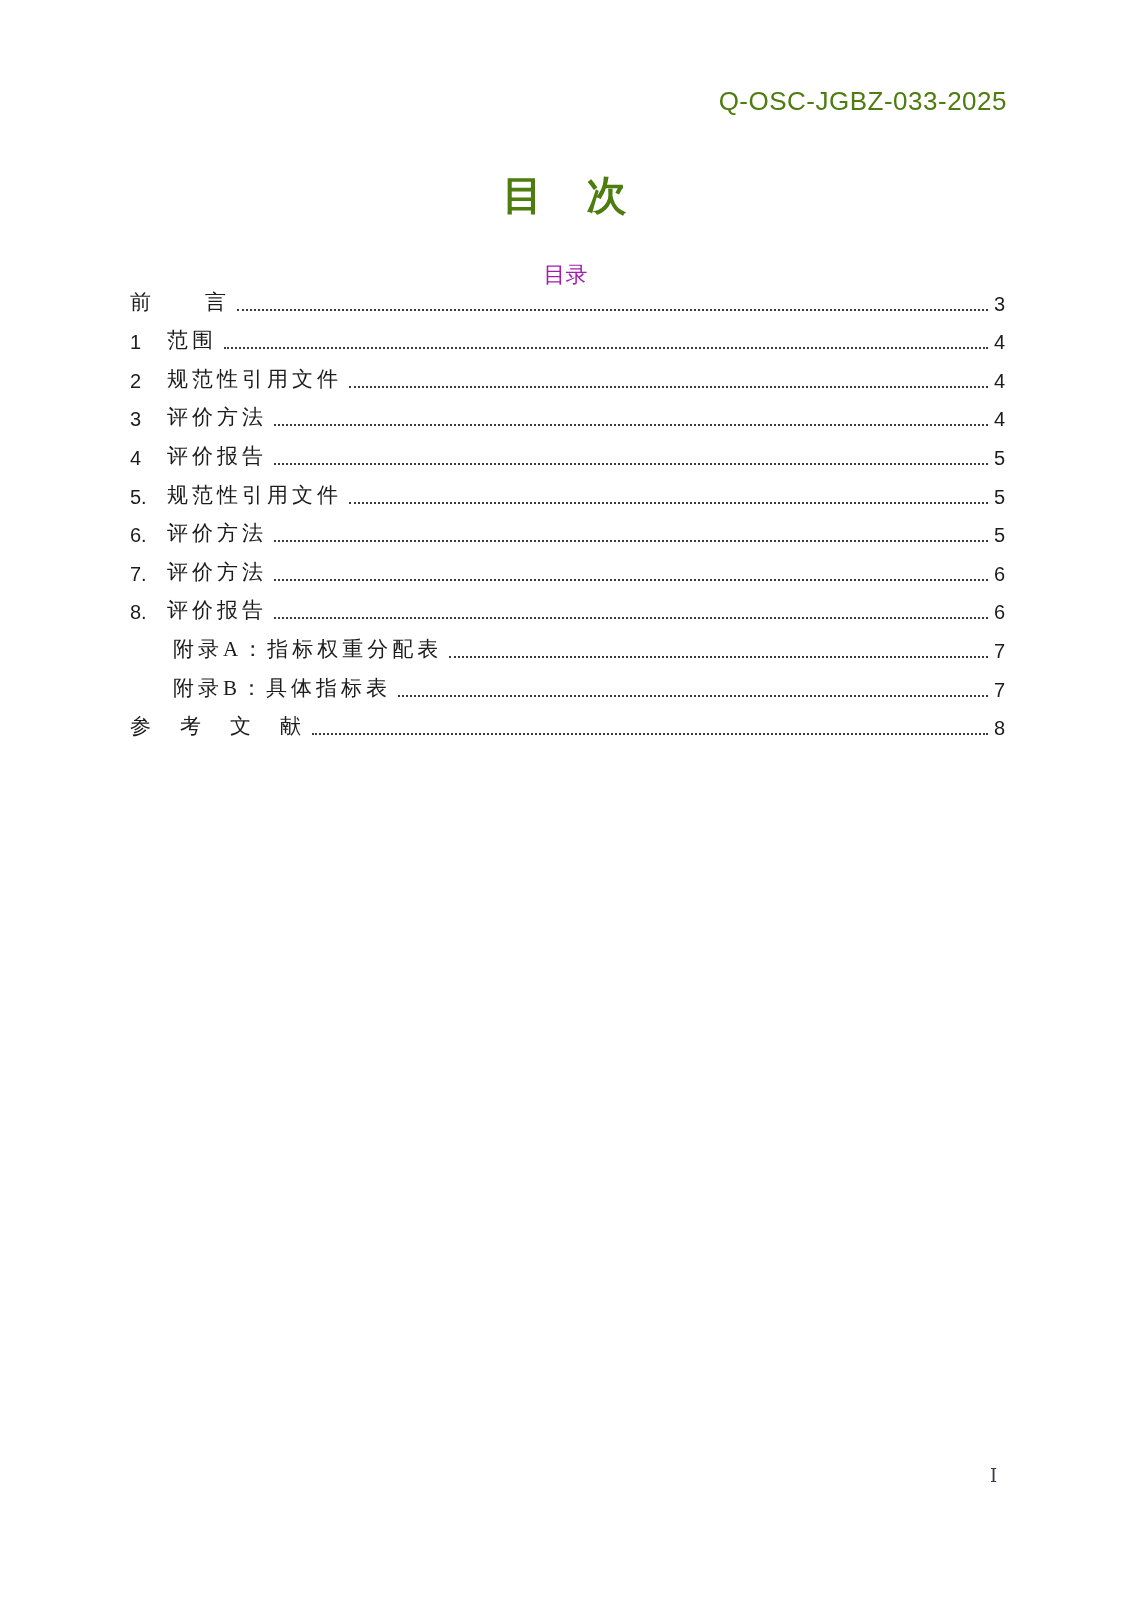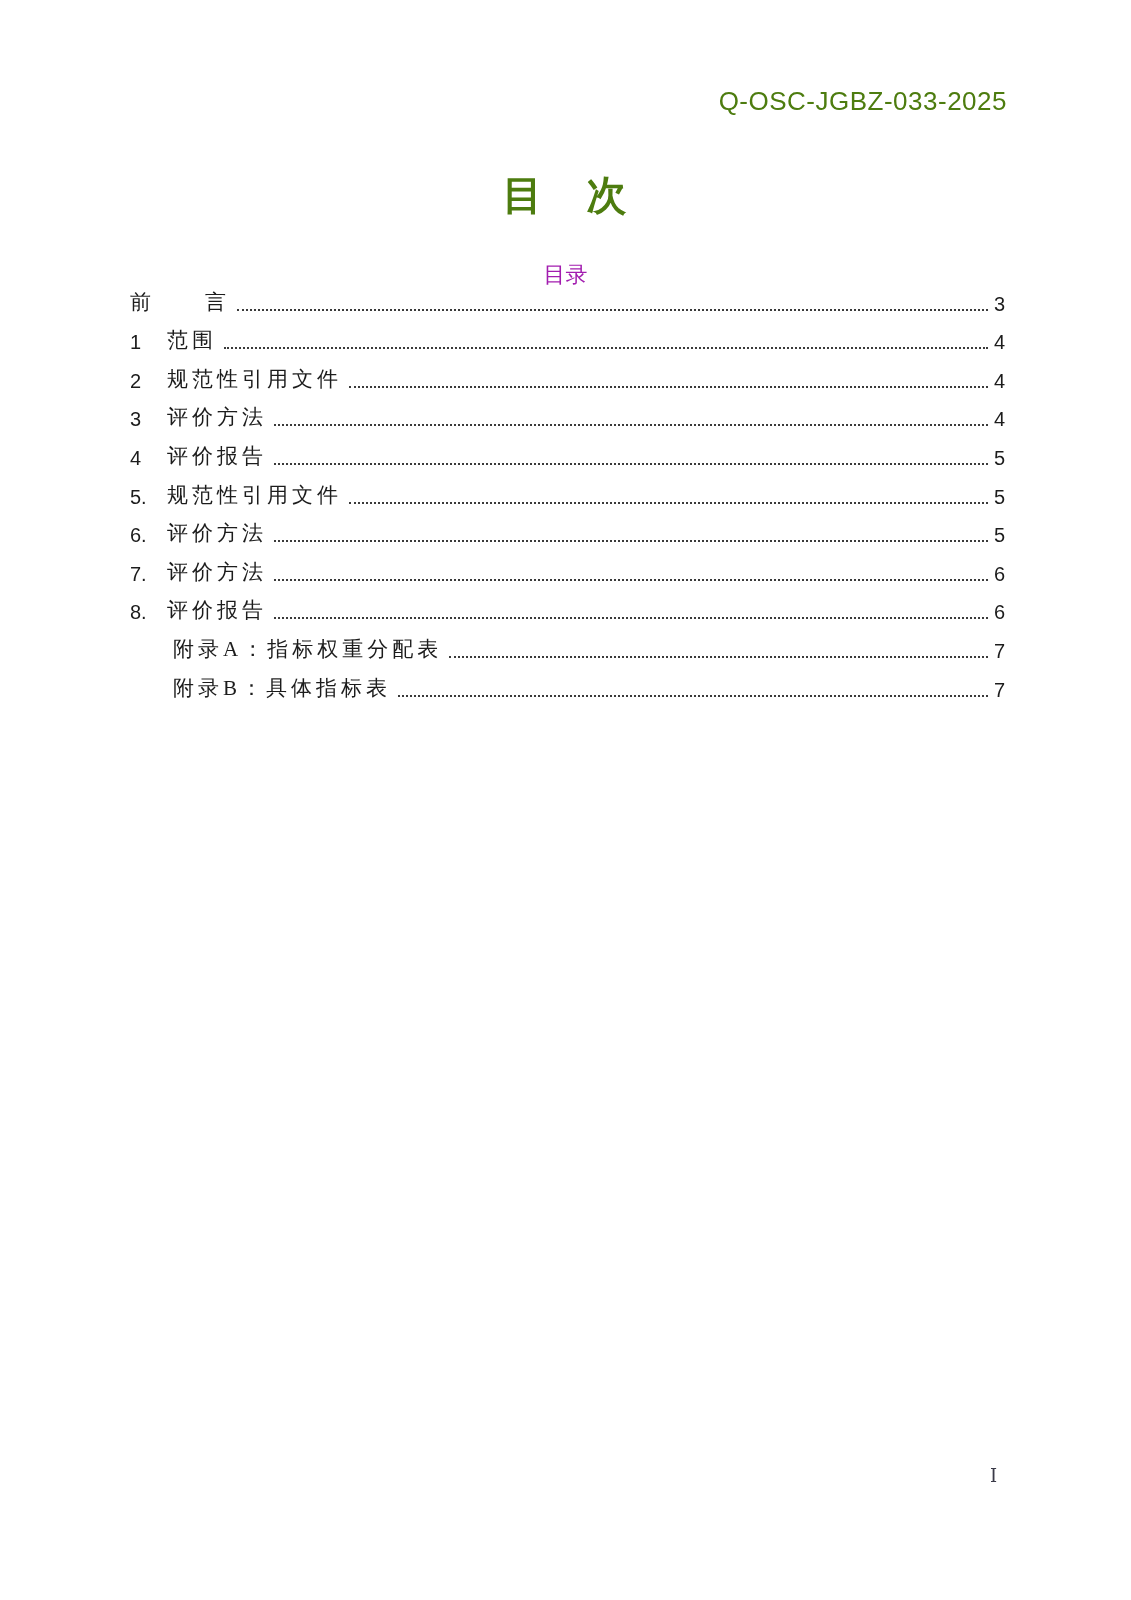--- a/index.html
+++ b/index.html
@@ -173,16 +173,22 @@
     <span class="toc-page">7</span>
   </div>
 
   <div class="toc-row indent">
 
     <span class="toc-label">附录B：具体指标表</span>
     <span class="toc-leader"></span>
     <span class="toc-page">7</span>
   </div>
 
+  <div class="toc-row">
+
+    <span class="toc-label">参　考　文　献</span>
+    <span class="toc-leader"></span>
+    <span class="toc-page">8</span>
+  </div>
 </div>
 
   <div class="folio">I</div>
 </div>
 
 </body></html>

